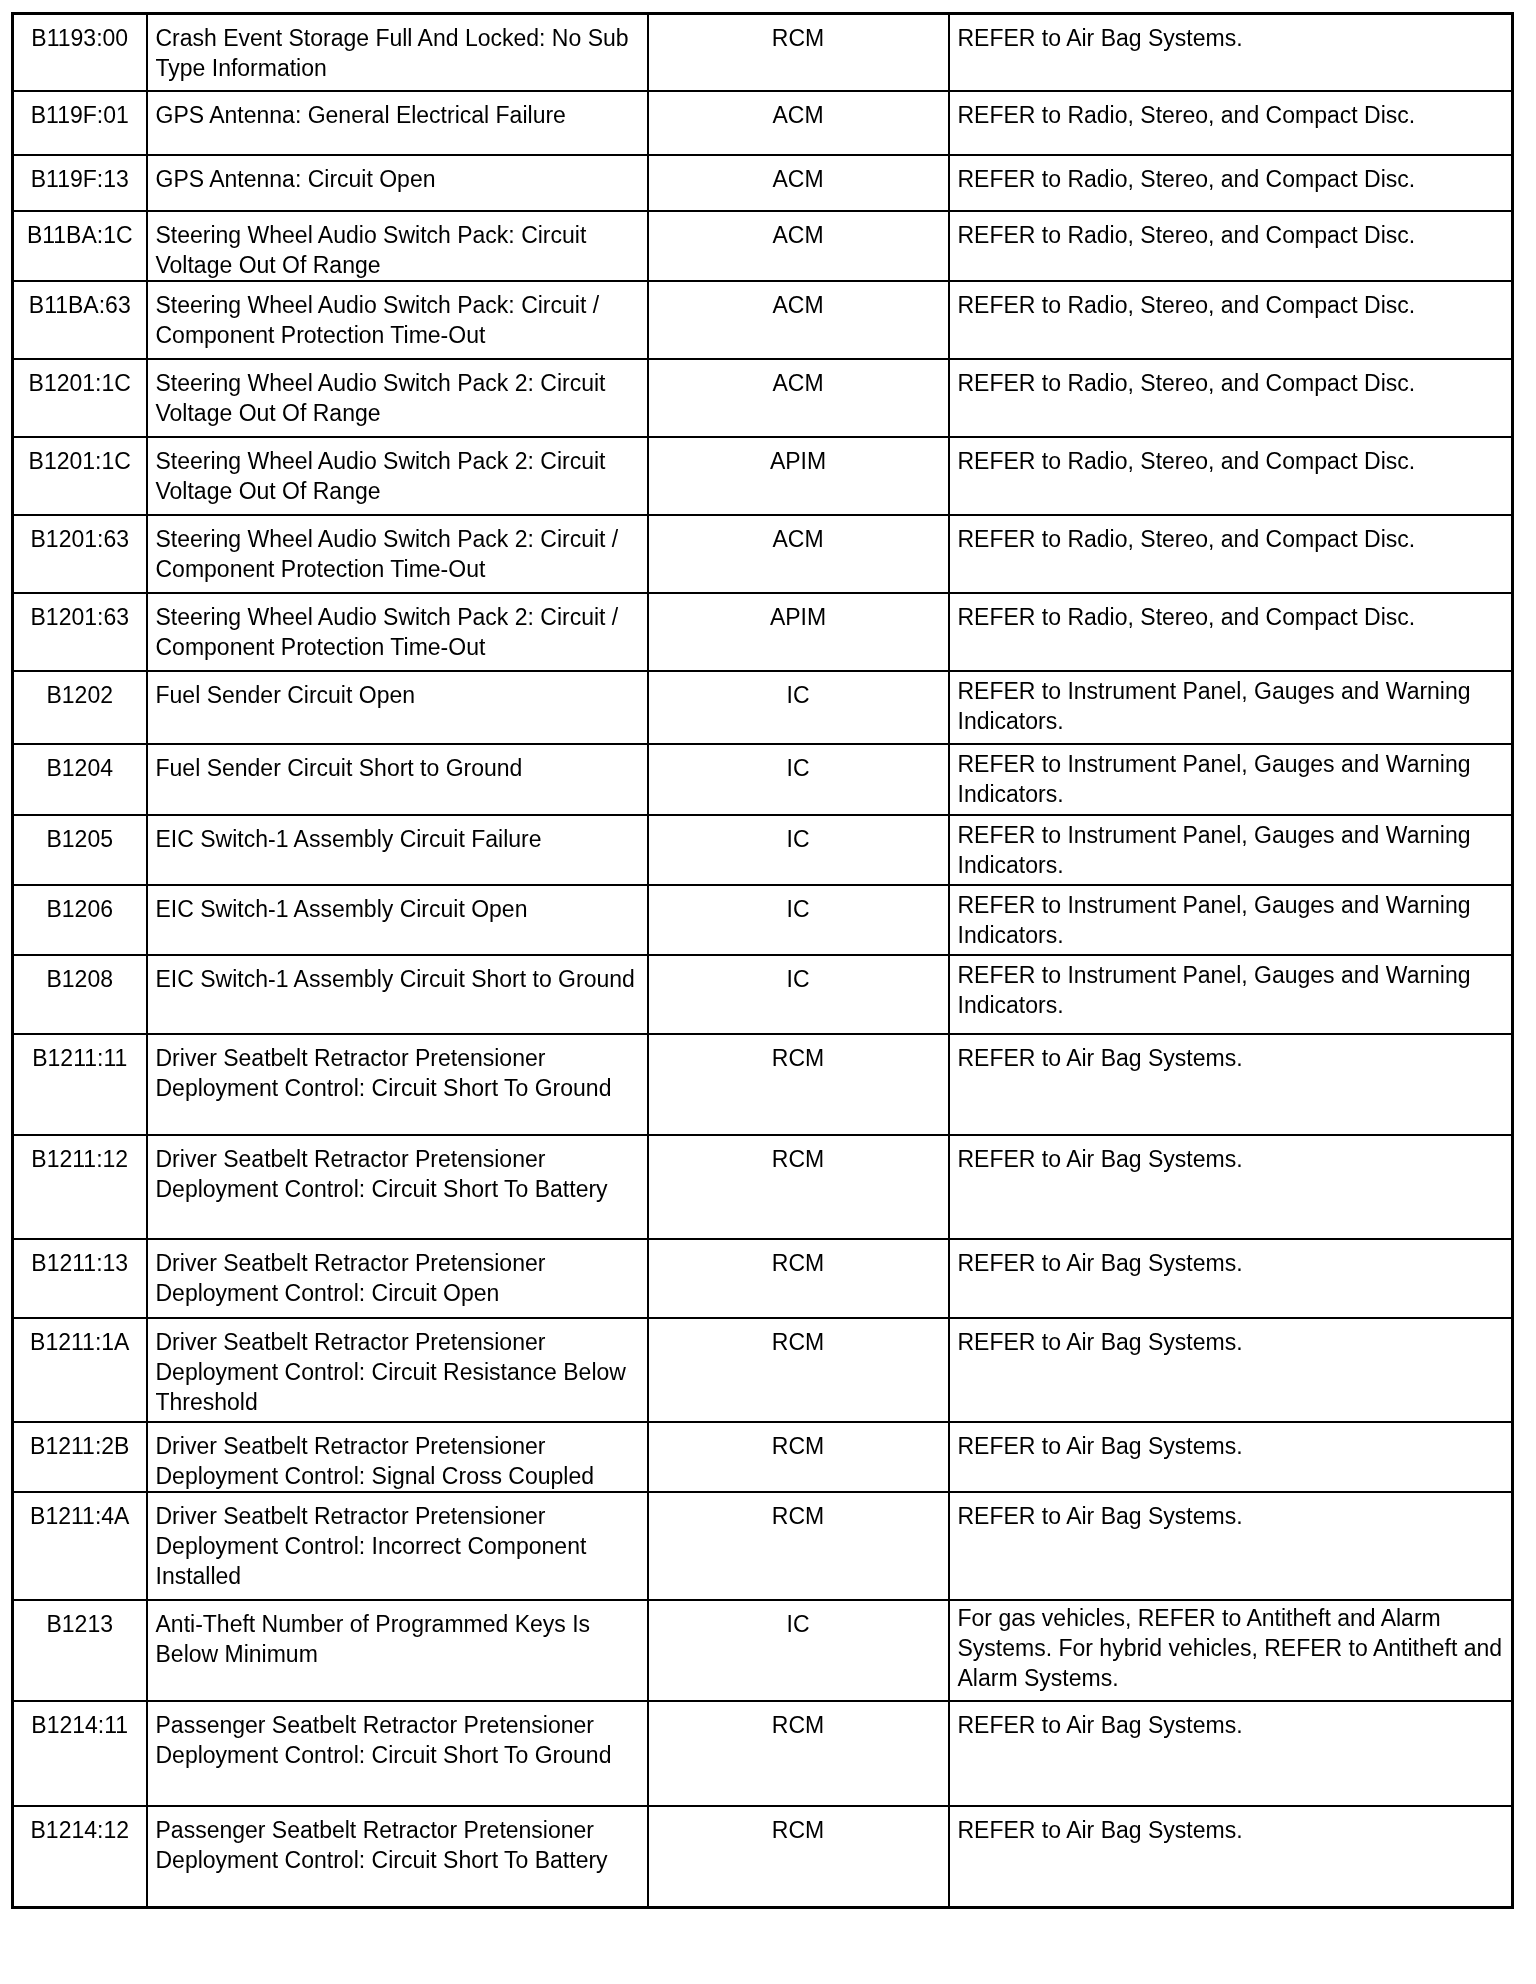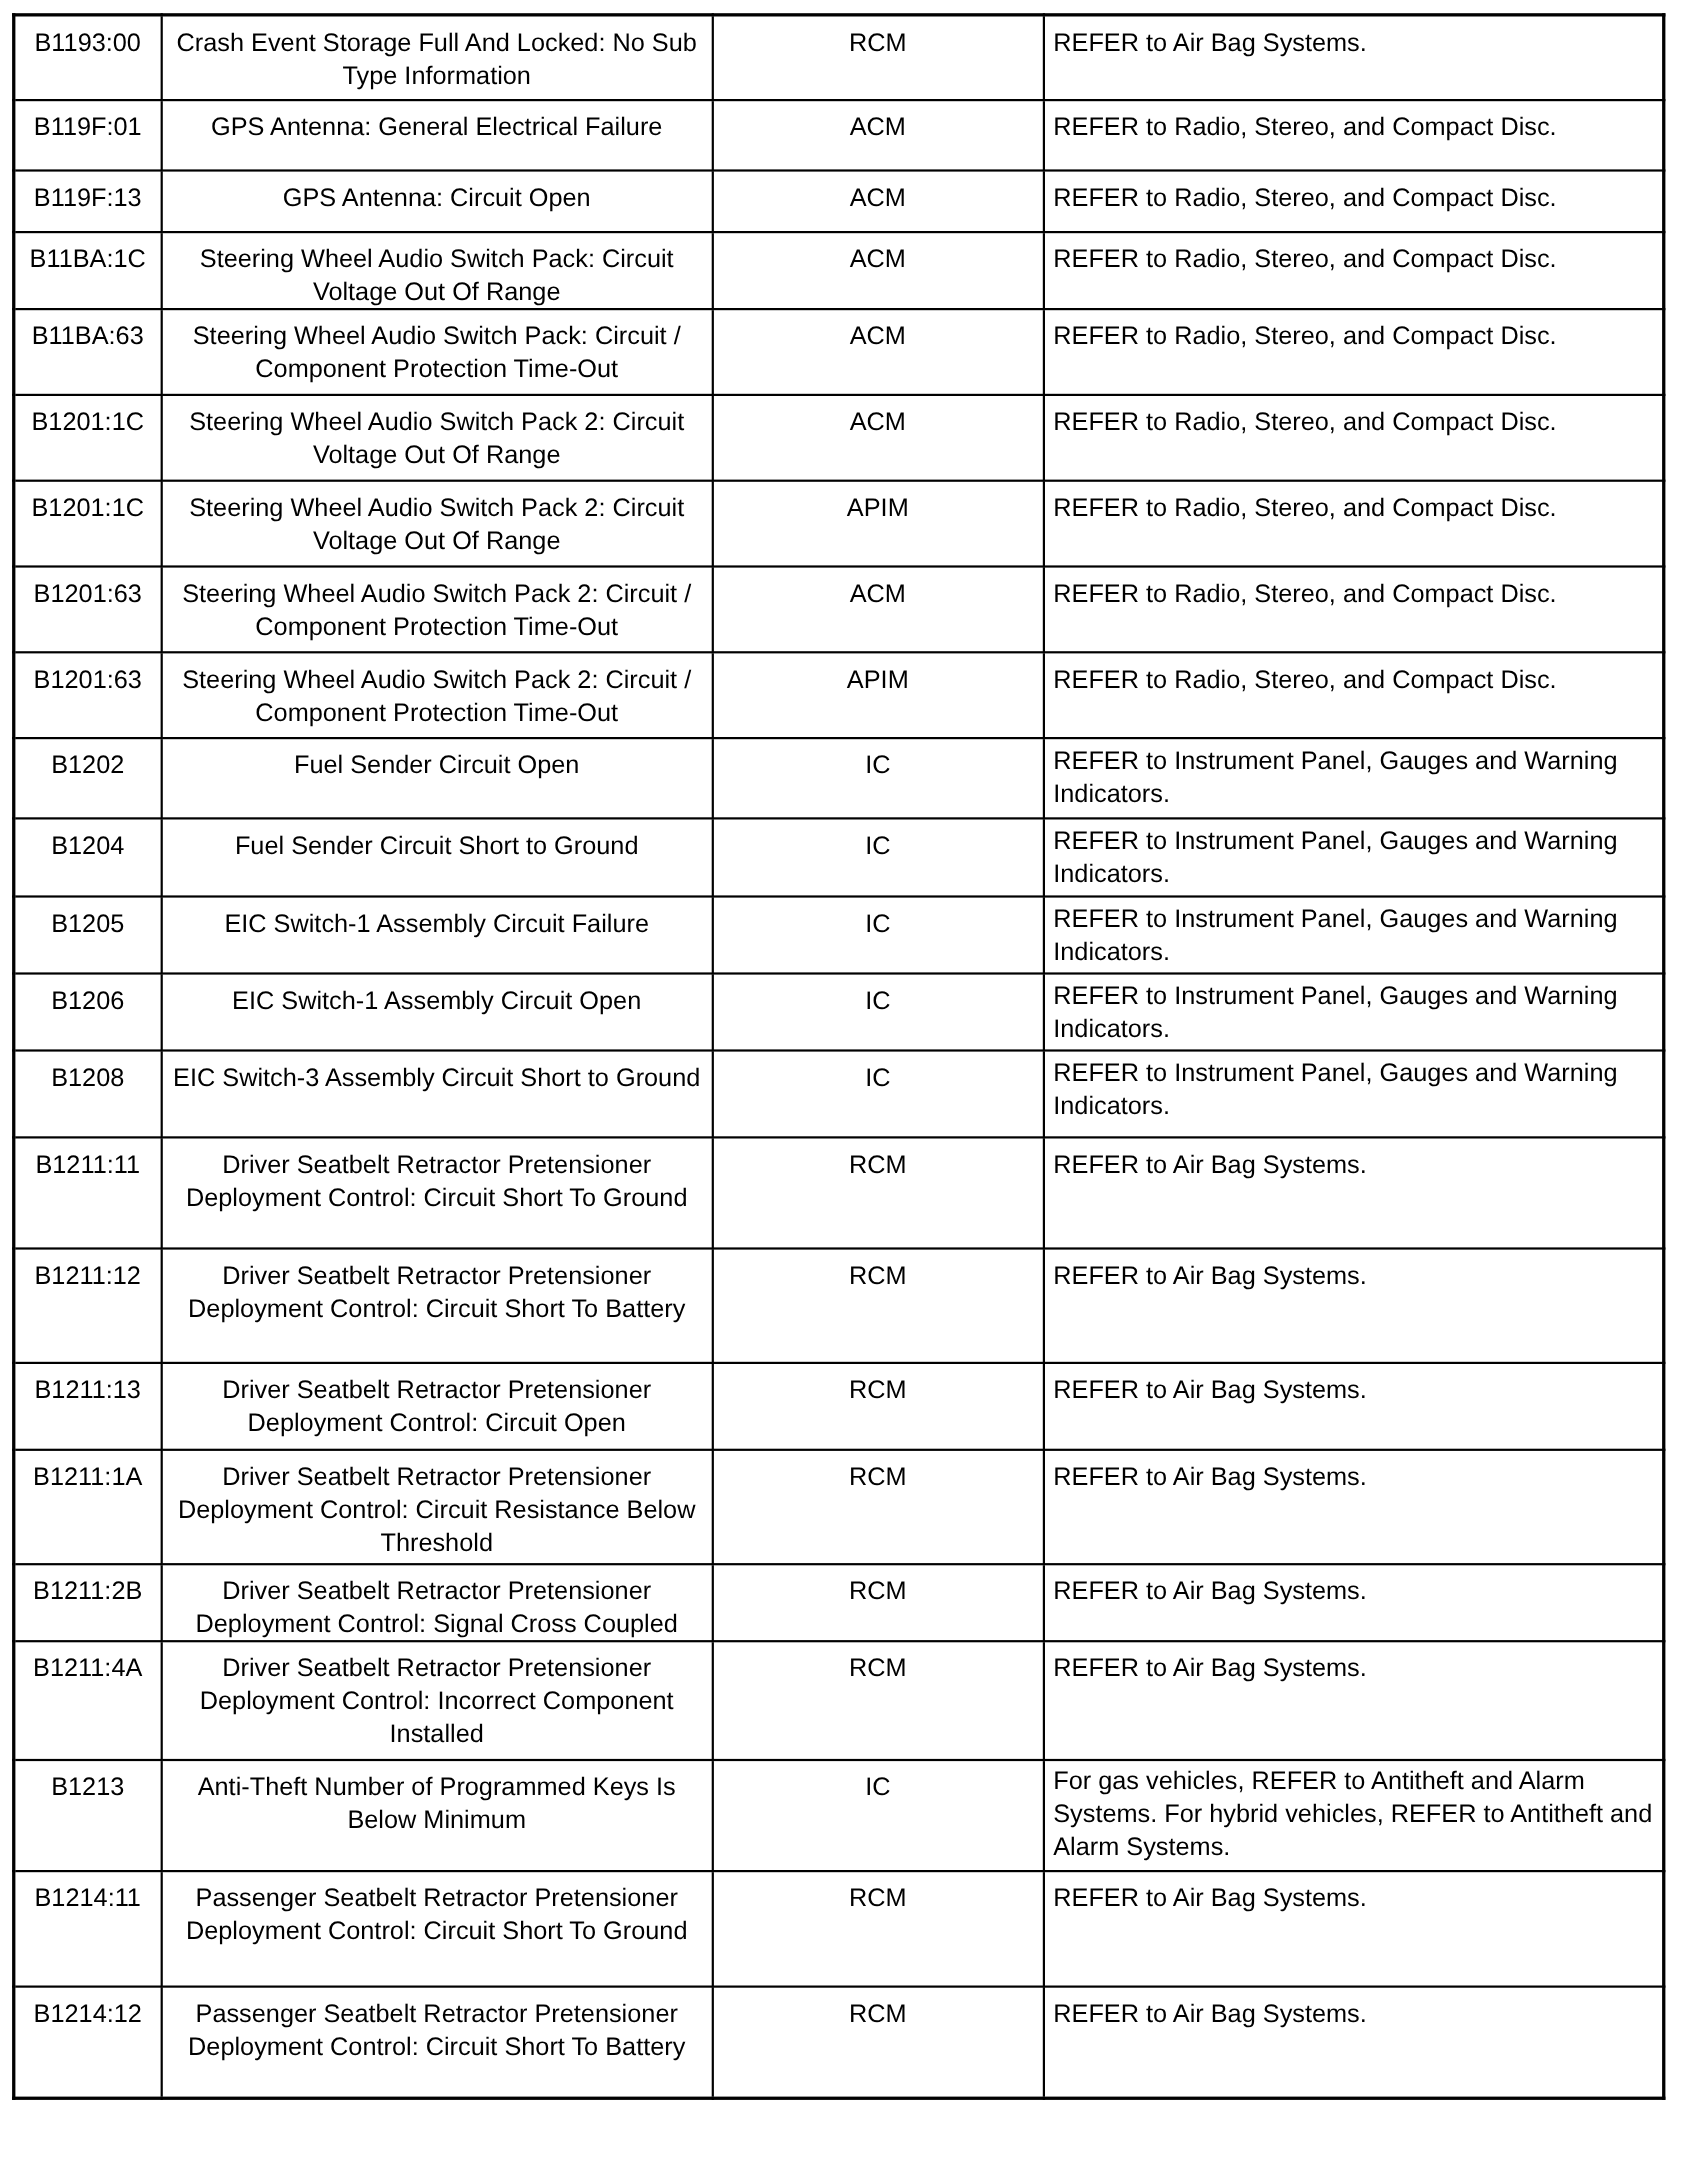--- a/index.html
+++ b/index.html
@@ -27,21 +27,21 @@
     .dtc-table td {
       border: 2px solid #000;
       vertical-align: top;
       font-size: 23px;
       line-height: 30px;
       padding: 8px 8px 0 8px;
       box-sizing: border-box;
       overflow: hidden;
     }
     .col-code { width: 134px; text-align: center; padding-left: 2px !important; padding-right: 2px !important; white-space: nowrap; }
-    .col-desc { width: 501px; text-align: center; }
+    .col-desc { width: 501px; text-align: left; }
     .col-module { width: 301px; text-align: center; }
     .col-action { width: 564px; text-align: left; }
     .tight { line-height: 25px; padding-top: 2px !important; }
     .mid { line-height: 30px; padding-top: 4px !important; }
   </style>
 </head>
 <body>
 
 <table class="dtc-table">
   <tbody id="dtc-body">
@@ -133,21 +133,21 @@
 
   <tr style="height: 70px;">
     <td class="col-code">B1206</td>
     <td class="col-desc">EIC Switch-1 Assembly Circuit Open</td>
     <td class="col-module">IC</td>
     <td class="col-action mid">REFER to Instrument Panel, Gauges and Warning Indicators.</td>
   </tr>
 
   <tr style="height: 79px;">
     <td class="col-code">B1208</td>
-    <td class="col-desc">EIC Switch-3 Assembly Circuit Short to Ground</td>
+    <td class="col-desc">EIC Switch-1 Assembly Circuit Short to Ground</td>
     <td class="col-module">IC</td>
     <td class="col-action mid">REFER to Instrument Panel, Gauges and Warning Indicators.</td>
   </tr>
 
   <tr style="height: 101px;">
     <td class="col-code">B1211:11</td>
     <td class="col-desc">Driver Seatbelt Retractor Pretensioner Deployment Control: Circuit Short To Ground</td>
     <td class="col-module">RCM</td>
     <td class="col-action">REFER to Air Bag Systems.</td>
   </tr>

